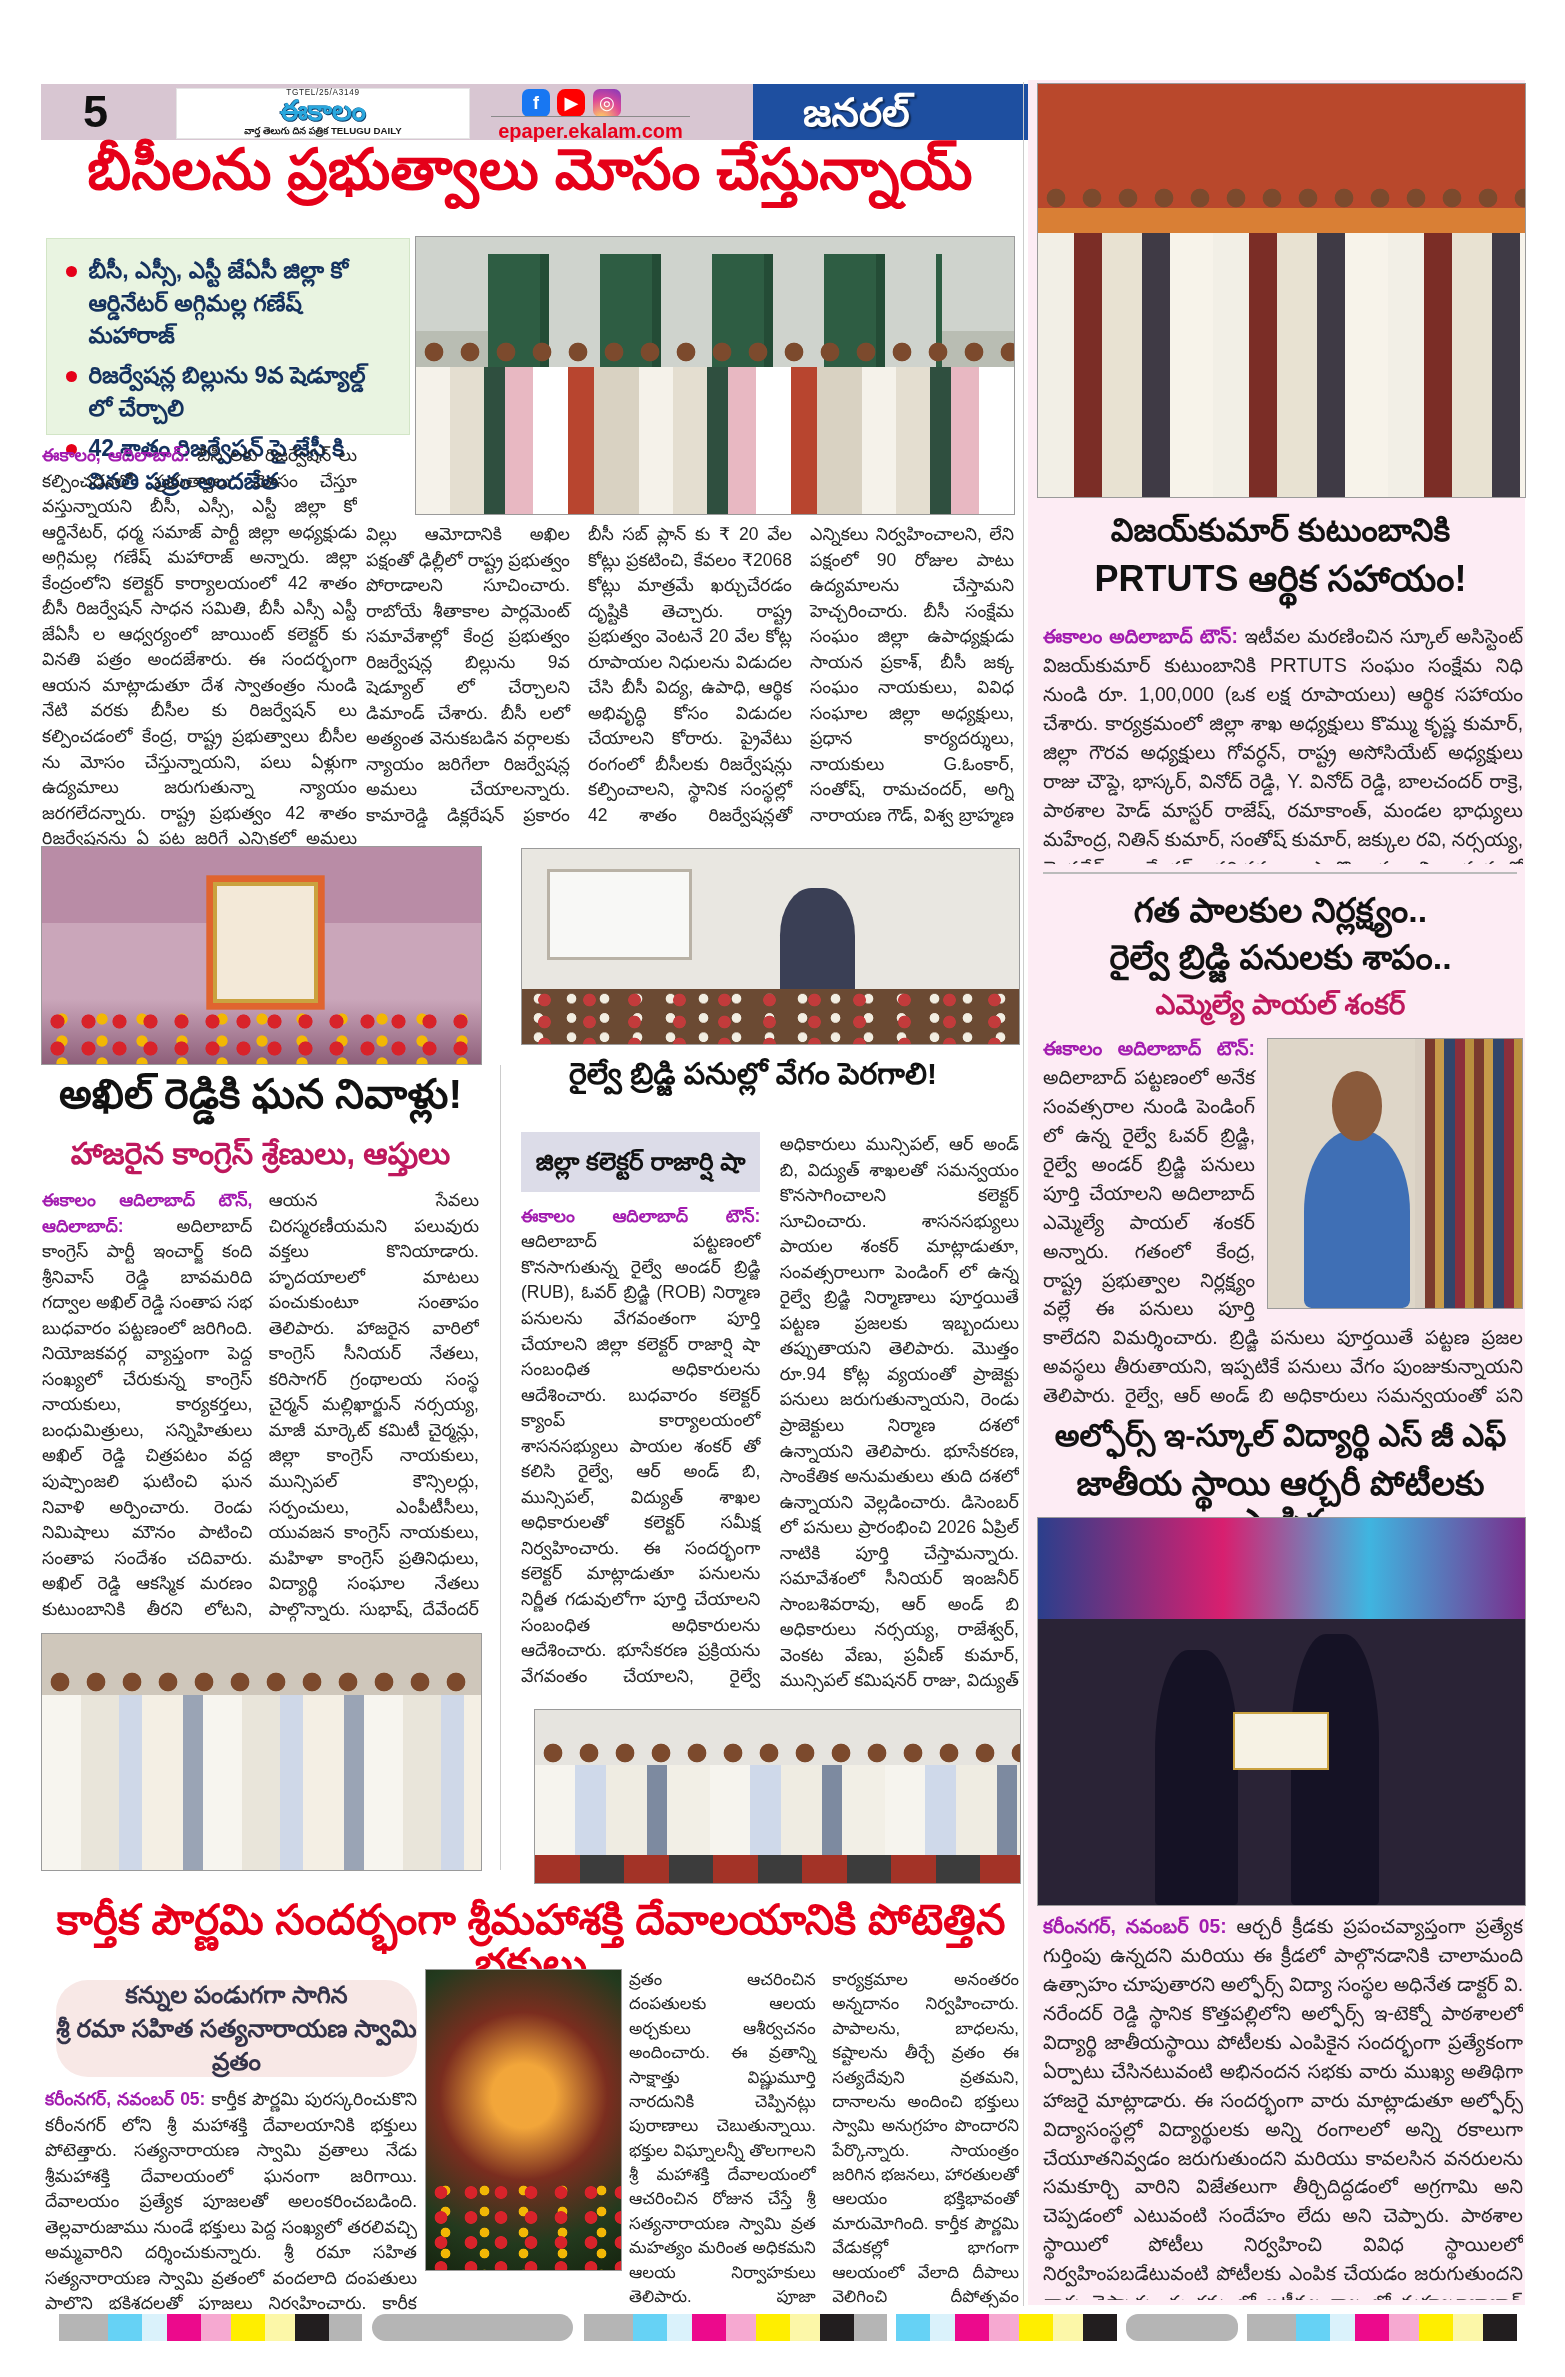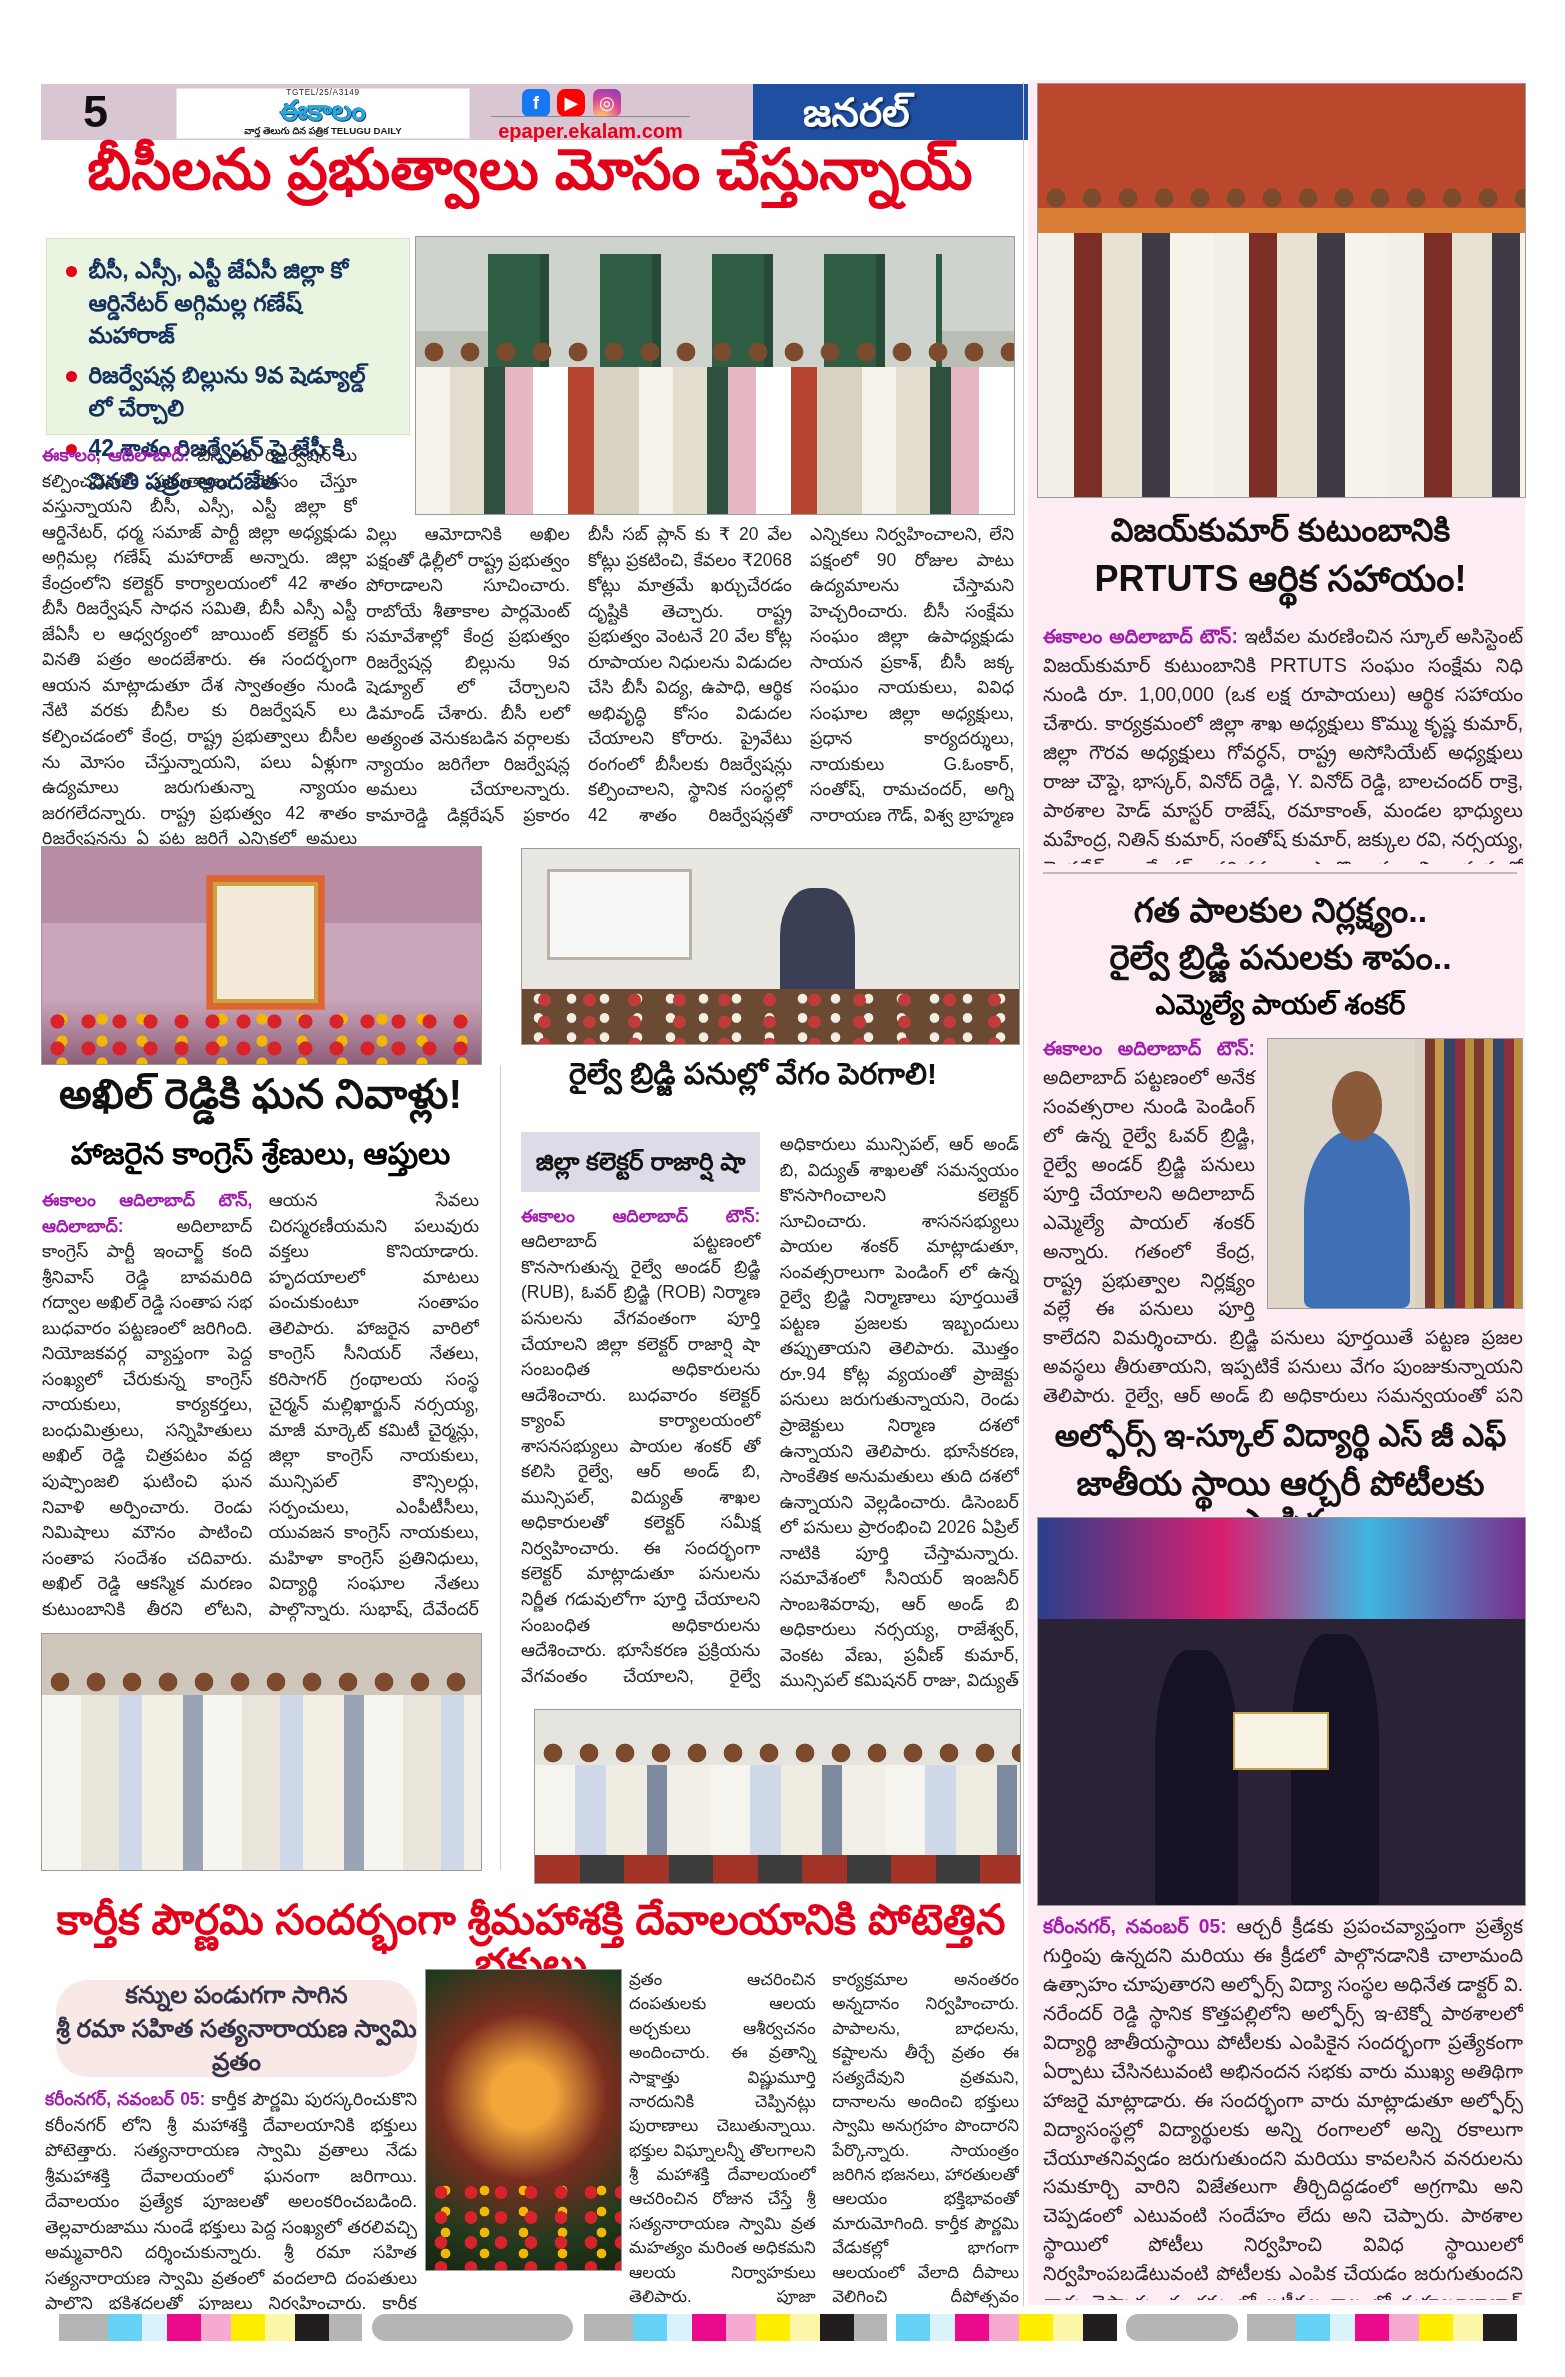--- a/index.html
+++ b/index.html
@@ -19,21 +19,21 @@
   .fb{background:#1877f2;} .yt{background:#ff0000;border-radius:8.2px;}
   .ig{background:radial-gradient(circle at 30% 110%,#fdc468 10%,#df4996 55%,#8a3ab9 95%);}
   .siteurl{font-size:20px;font-weight:bold;color:#e8001b;text-align:center;border-top:1.5px solid #8a8a8a;padding-top:3px;}
   .genlabel{font-size:39px;font-weight:bold;color:#fff;text-shadow:2.2px 2.2px 1.5px rgba(0,0,0,.45);}
   .dateline-hdr{font-size:27.5px;font-weight:bold;color:#fff;}
   .hdr-sep{background:#fff;}
   .hdr-endsq{background:#8f9ed6;}
   
   .lead-hl{font-size:57px;font-weight:bold;color:#e50019;text-align:center;line-height:1.05;}
   .black-hl{font-weight:bold;color:#121212;text-align:center;line-height:1.12;}
-  .red-sub{font-weight:bold;color:#000000;text-align:center;}
+  .red-sub{font-weight:bold;color:#be185d;text-align:center;}
   .bottom-hl{font-size:42px;font-weight:bold;color:#e50019;text-align:center;line-height:1.05;}
   
   .greenbox{background:#e9f4e1;border:0.7px solid #d2e5c6;padding:15px 16.4px;}
   .greenbox ul{margin:0;padding:0;list-style:none;}
   .greenbox li{position:relative;padding-left:25px;font-size:23px;font-weight:bold;color:#15325e;line-height:1.42;margin-bottom:7.4px;}
   .greenbox li::before{content:"";position:absolute;left:3px;top:12px;width:11px;height:11px;border-radius:50%;background:#e50019;}
   .kicker{background:#dcdce8;text-align:center;font-size:24.5px;font-weight:bold;color:#111;padding:12px 6px;margin:0 0 12px 0;}
   .subbox{background:#f8e8e6;text-align:center;font-weight:bold;color:#34344a;display:flex;flex-direction:column;justify-content:center;line-height:1.35;}
   
   .bt{font-size:17.5px;line-height:1.46;text-align:justify;color:#242424;}

